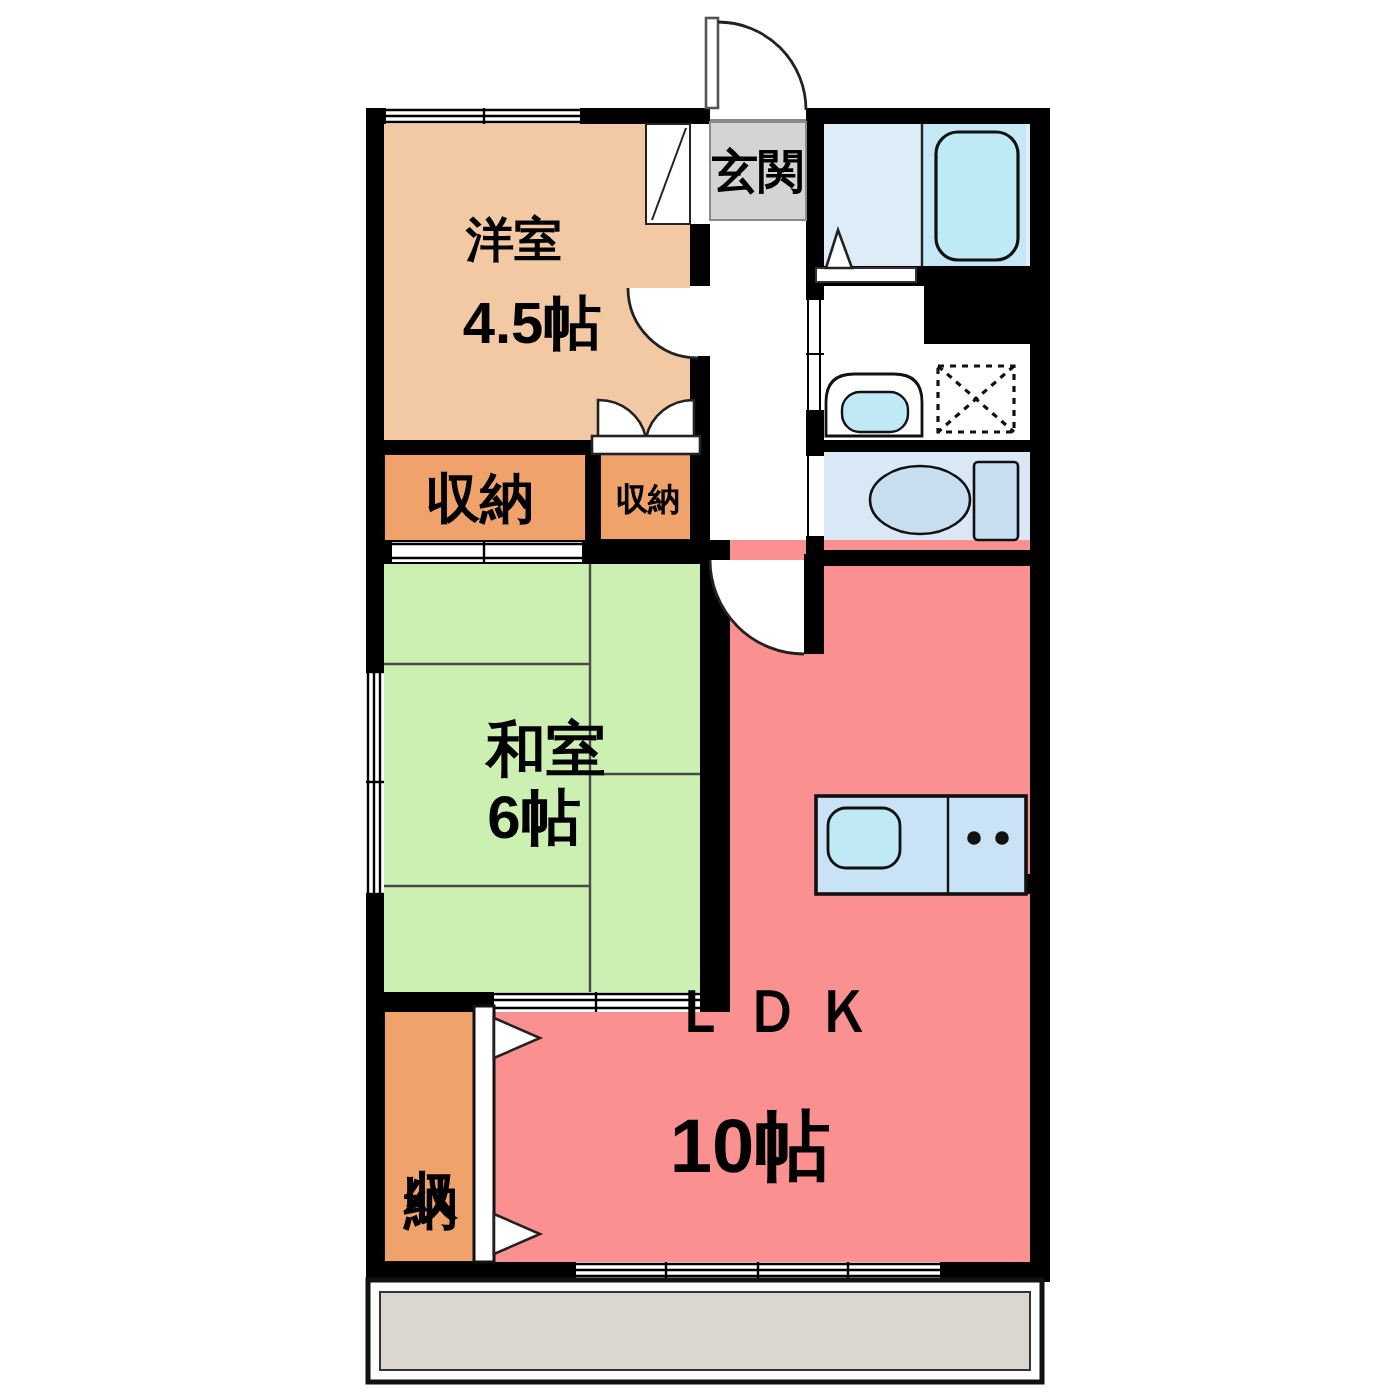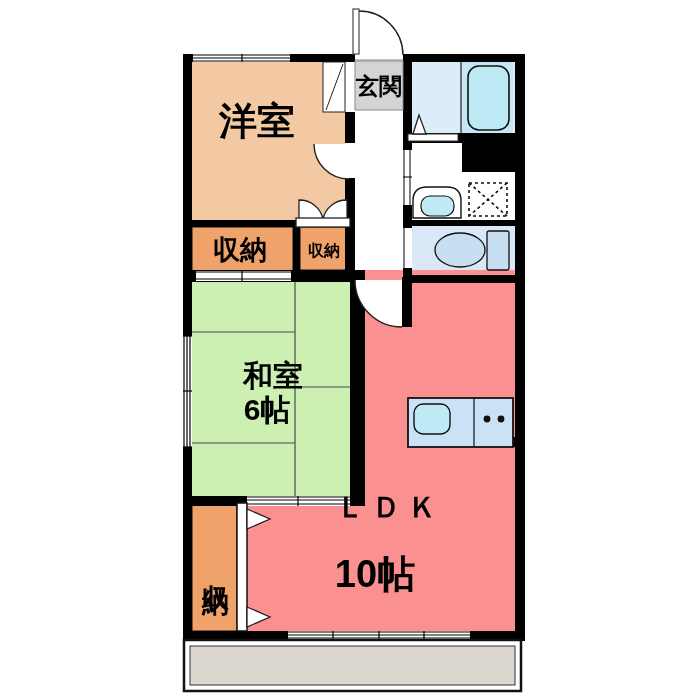--- a/index.html
+++ b/index.html
@@ -1,21 +1,21 @@
 <!DOCTYPE html>
 <html><head>
 <meta charset="utf-8">
 <style>
   html,body{margin:0;padding:0;background:#ffffff;}
   .stage{position:relative;width:700px;height:700px;background:#ffffff;overflow:hidden;
          font-family:"Liberation Sans","DejaVu Sans",sans-serif;}
   .stage svg{position:absolute;left:0;top:0;}
   .lbl{position:absolute;transform:translate(-50%,-50%);color:#000;font-weight:bold;
        white-space:nowrap;line-height:1;text-align:left;}
-  .lbl-yoshitsu{left:257px;top:121px;font-size:38px;}
+  .lbl-yoshitsu{left:257px;top:121px;font-size:24px;}
   .lbl-yoshitsu-size{left:266px;top:163px;font-size:29px;}
   .lbl-genkan{left:379px;top:86px;font-size:23px;}
   .lbl-closet-a{left:240px;top:250px;font-size:27px;}
   .lbl-closet-b{left:324px;top:251px;font-size:16px;}
   .lbl-washitsu{left:273px;top:376px;font-size:30px;}
   .lbl-washitsu-size{left:267px;top:410px;font-size:30px;}
   .lbl-ldk{left:390px;top:507px;font-size:29px;letter-spacing:7px;}
   .lbl-ldk-size{left:375px;top:574px;font-size:38px;}
   .lbl-closet-c{left:215px;top:567px;font-size:27px;writing-mode:vertical-rl;letter-spacing:4px;}
   .lbl-balcony{left:356px;top:665px;font-size:29px;letter-spacing:2px;}
@@ -191,20 +191,21 @@
     <circle cx="501" cy="419" r="3.4" fill="#111"></circle>
   </g>
 
   <g>
     <rect x="184" y="640" width="337" height="51" fill="#ffffff" stroke="#111" stroke-width="2.5"></rect>
     <rect x="190" y="646" width="325" height="39" fill="#DBD7CE" stroke="#333" stroke-width="1"></rect>
   </g>
 </svg>
 
 <div class="lbl lbl-yoshitsu">洋室</div>
+<div class="lbl lbl-yoshitsu-size">4.5帖</div>
 <div class="lbl lbl-genkan">玄関</div>
 <div class="lbl lbl-closet-a">収納</div>
 <div class="lbl lbl-closet-b">収納</div>
 <div class="lbl lbl-washitsu">和室</div>
 <div class="lbl lbl-washitsu-size">6帖</div>
 <div class="lbl lbl-ldk">ＬＤＫ</div>
 <div class="lbl lbl-ldk-size">10帖</div>
 <div class="lbl lbl-closet-c">収納</div>
 
 </div>

